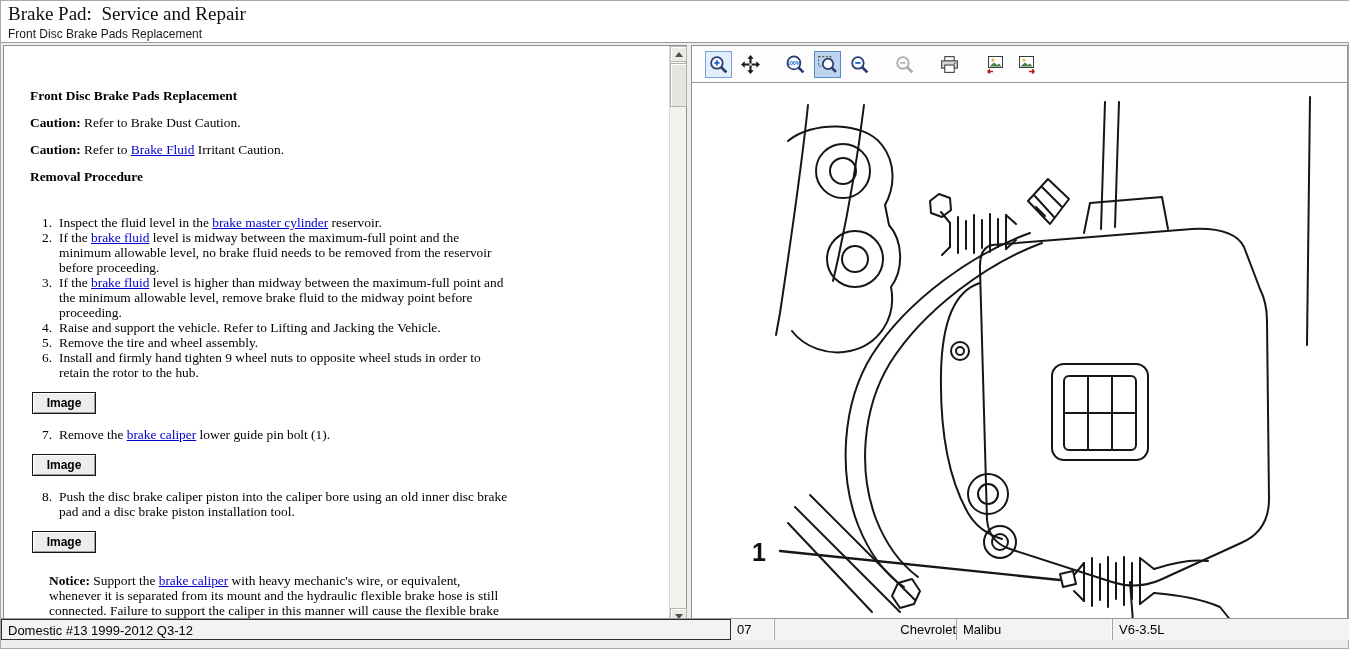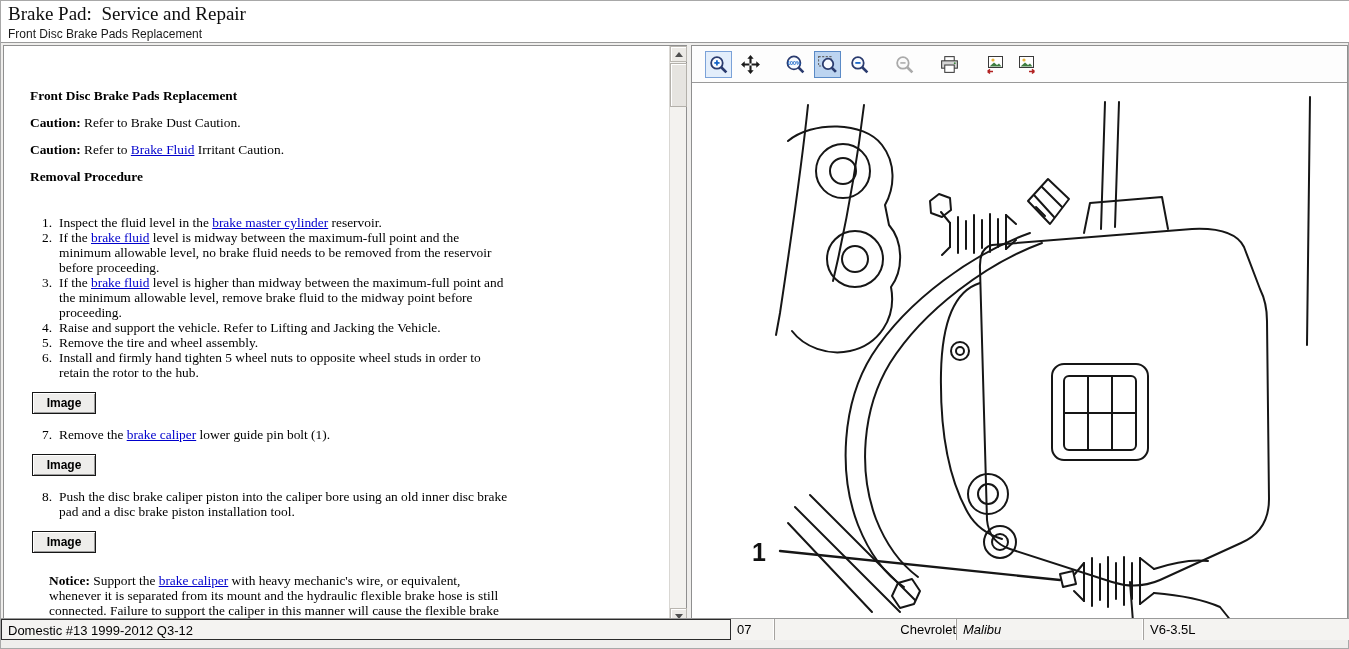--- a/index.html
+++ b/index.html
@@ -51,21 +51,21 @@
   .fig-canvas { position:absolute; left:0; top:37px; right:0; bottom:0; background:#fff; }
   .fig-canvas svg { display:block; width:100%; height:100%; }
 
   
   .statusbar { position:absolute; left:0; bottom:8px; width:1349px; height:22px; background:#f4f3f1; border-top:1px solid #9a9a9a;
                display:flex; font-size:13px; color:#000; }
   .cell { height:100%; padding:3px 0 0 6px; border-right:1px solid #a6a3a0; box-shadow: inset -1px 0 0 #fff; overflow:hidden; white-space:nowrap; }
   .cell.c0 { width:730px; border:1px solid #2b2b2b; box-shadow:none; }
   .cell.c1 { width:44px; }
   .cell.c2 { width:182px;text-align:right; }
-  .cell.c3 { width:187px;font-style:italic; }
+  .cell.c3 { width:156px; }
   .cell.c4 { flex:1; border-right:none; }
 </style>
 </head>
 <body>
 
 <div class="app">
 
   <div class="titlebar">
     <div class="title">Brake Pad:  Service and Repair</div>
     <div class="subtitle">Front Disc Brake Pads Replacement</div>
@@ -98,21 +98,21 @@
         <div class="step">
           <span class="num">4.</span>
           <span class="txt">Raise and support the vehicle. Refer to Lifting and Jacking the Vehicle.</span>
         </div>
         <div class="step">
           <span class="num">5.</span>
           <span class="txt">Remove the tire and wheel assembly.</span>
         </div>
         <div class="step">
           <span class="num">6.</span>
-          <span class="txt">Install and firmly hand tighten 5 wheel nuts to opposite wheel studs in order to retain the rotor to the hub.</span>
+          <span class="txt">Install and firmly hand tighten 9 wheel nuts to opposite wheel studs in order to retain the rotor to the hub.</span>
         </div>
       </div>
 
       <button class="img-btn">Image</button>
 
       <div class="steps">
         <div class="step">
           <span class="num">7.</span>
           <span class="txt"><span>Remove the </span><a class="lnk">brake caliper</a><span> lower guide pin bolt (1).</span></span>
         </div>

